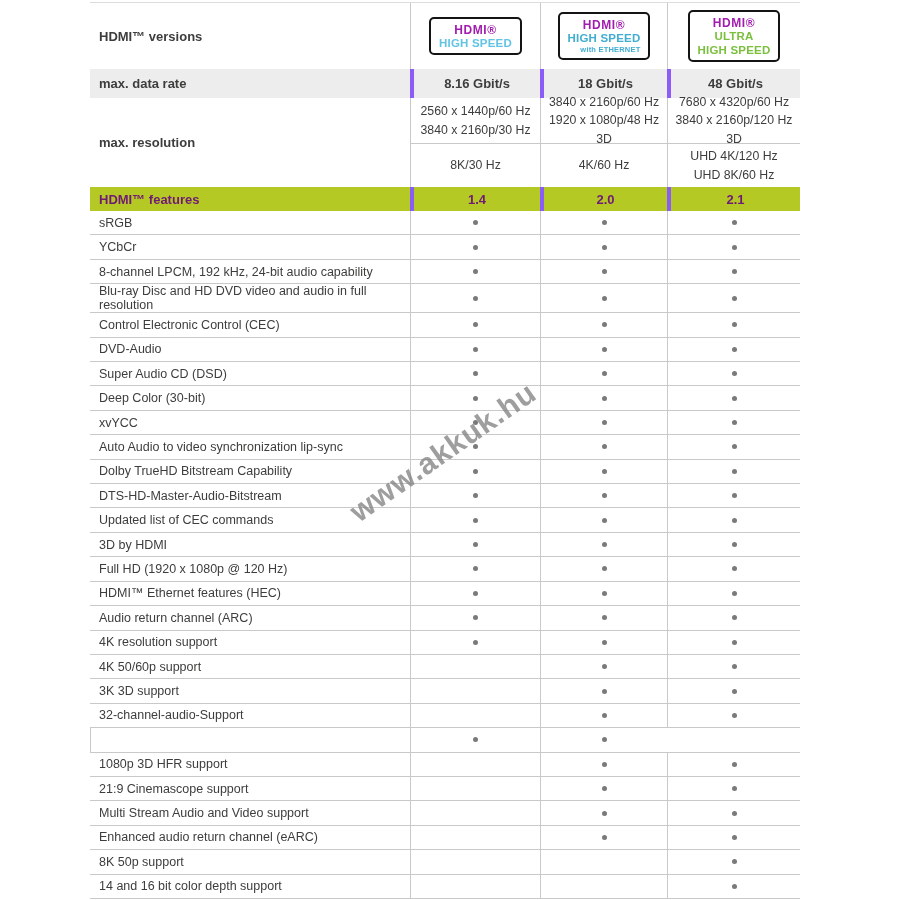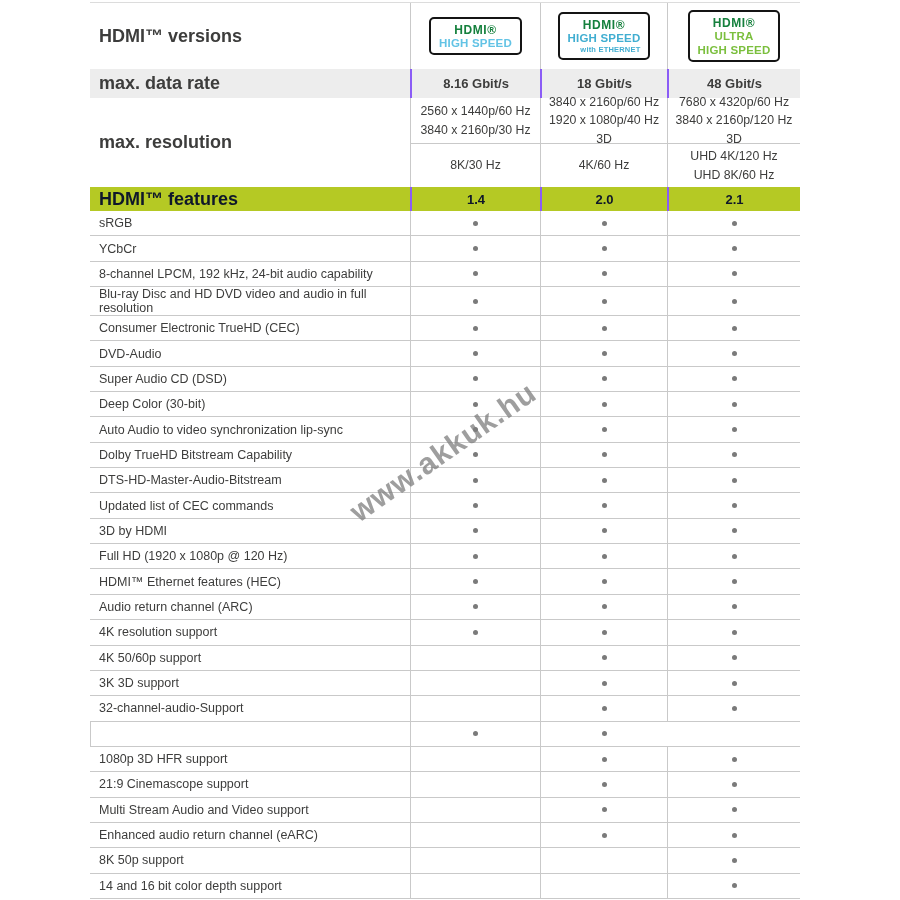--- a/index.html
+++ b/index.html
@@ -7,47 +7,47 @@
               font-family:"Liberation Sans","DejaVu Sans",sans-serif; color:var(--text,#3d3d3c); }
   :root{
     --highlight:#b5c924; --band:#ededed; --line:#c9c9c9; --text:#3d3d3c; --dot:#7a7a7a;
     --cols:320px 130px 127px 133px;
   }
   .page { position:relative; width:900px; height:900px; }
   .cmp-table { position:absolute; left:90px; top:2px; width:710px; border-top:1px solid #dcdcdc; }
 
   .grid-row { display:grid; grid-template-columns:var(--cols); }
   .cell { display:flex; align-items:center; }
-  .lbl  { padding-left:9px; font-size:18px; font-weight:bold; }
+  .lbl  { padding-left:9px; font-size:13px; font-weight:bold; }
   .ctr  { justify-content:center; text-align:center; }
   .vline { border-left:1px solid var(--line); }
-  .vline-w { border-left:2px solid #8b5cf6; }
+  .vline-w { border-left:4px solid #8b5cf6; }
 
   
   .row-versions { height:66px; }
   .badge { display:inline-block; border:2.5px solid #141414; border-radius:5px; background:#fff;
            padding:4px 8px 3px; line-height:1.18; text-align:center; }
-  .badge .logo { display:block; font-weight:800; font-size:12px; letter-spacing:0.6px; color:#15803d; }
+  .badge .logo { display:block; font-weight:800; font-size:12px; letter-spacing:0.6px; color:#a21caf; }
   .badge .bl   { display:block; font-weight:800; font-size:11.5px; letter-spacing:0.2px; }
   .badge .bl-sm{ display:block; font-weight:800; font-size:7.5px; letter-spacing:0.2px;text-align:right; }
   .c-hs  { color:#62c3e5; }
   .c-hse { color:#41aed1; }
   .c-uhs { color:#7bbf3e; }
 
   
   .row-rate { height:29px; background:var(--band); font-weight:bold; font-size:13px; }
 
   
   .res-block { display:grid; grid-template-columns:var(--cols); grid-template-rows:46px 43px; }
   .res-label { grid-row:span 2; }
   .res-cell { font-size:12.3px; line-height:1.5; flex-direction:column; justify-content:center; }
   .res-top { border-bottom:1px solid var(--line); }
 
   
-  .row-feat { height:24px; background:var(--highlight); font-weight:bold; font-size:13px; color:#0f172a; }
+  .row-feat { height:24px; background:var(--highlight); font-weight:bold; font-size:13px; color:#701a75; }
 
   
   .features-body { display:flex; flex-direction:column; height:688px; }
   .frow { flex:1; display:grid; grid-template-columns:var(--cols); border-bottom:1px solid var(--line); }
   .fcell { display:flex; align-items:center; }
   .flabel { padding-left:9px; font-size:12.5px; }
   .fdot { justify-content:center; border-left:1px solid var(--line); }
   .dot { width:5px; height:5px; border-radius:50%; background:var(--dot); display:inline-block; }
 
   .watermark { position:absolute; left:443px; top:452px;
@@ -95,21 +95,21 @@
 
     <div class="res-block">
       <div class="cell lbl res-label">max. resolution</div>
 
       <div class="cell ctr vline res-cell res-top">
         <span>2560 x 1440p/60 Hz</span>
         <span>3840 x 2160p/30 Hz</span>
       </div>
       <div class="cell ctr vline res-cell res-top">
         <span>3840 x 2160p/60 Hz</span>
-        <span>1920 x 1080p/40 Hz 3D</span>
+        <span>1920 x 1080p/48 Hz 3D</span>
       </div>
       <div class="cell ctr vline res-cell res-top">
         <span>7680 x 4320p/60 Hz</span>
         <span>3840 x 2160p/120 Hz 3D</span>
       </div>
 
       <div class="cell ctr vline res-cell">
         <span>8K/30 Hz</span>
 
       </div>
@@ -173,21 +173,21 @@
             <span class="dot"></span>
           </div>
           <div class="fcell fdot">
             <span class="dot"></span>
           </div>
           <div class="fcell fdot">
             <span class="dot"></span>
           </div>
         </div>
         <div class="frow">
-          <div class="fcell flabel">Consumer Electronic TrueHD (CEC)</div>
+          <div class="fcell flabel">Control Electronic Control (CEC)</div>
           <div class="fcell fdot">
             <span class="dot"></span>
           </div>
           <div class="fcell fdot">
             <span class="dot"></span>
           </div>
           <div class="fcell fdot">
             <span class="dot"></span>
           </div>
         </div>
@@ -221,20 +221,32 @@
             <span class="dot"></span>
           </div>
           <div class="fcell fdot">
             <span class="dot"></span>
           </div>
           <div class="fcell fdot">
             <span class="dot"></span>
           </div>
         </div>
         <div class="frow">
+          <div class="fcell flabel">xvYCC</div>
+          <div class="fcell fdot">
+            <span class="dot"></span>
+          </div>
+          <div class="fcell fdot">
+            <span class="dot"></span>
+          </div>
+          <div class="fcell fdot">
+            <span class="dot"></span>
+          </div>
+        </div>
+        <div class="frow">
           <div class="fcell flabel">Auto Audio to video synchronization lip-sync</div>
           <div class="fcell fdot">
             <span class="dot"></span>
           </div>
           <div class="fcell fdot">
             <span class="dot"></span>
           </div>
           <div class="fcell fdot">
             <span class="dot"></span>
           </div>

